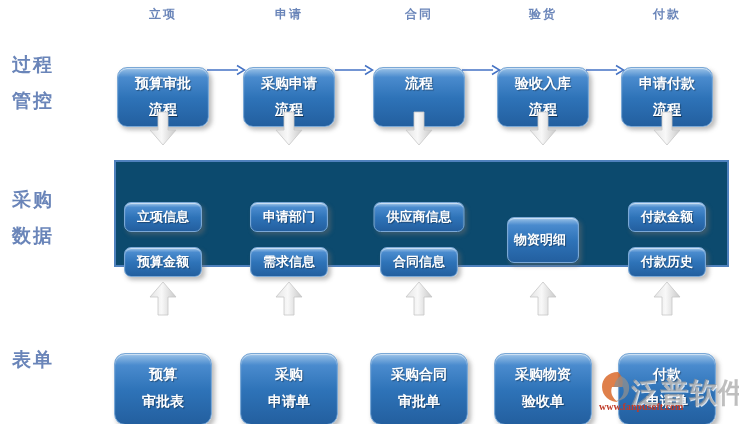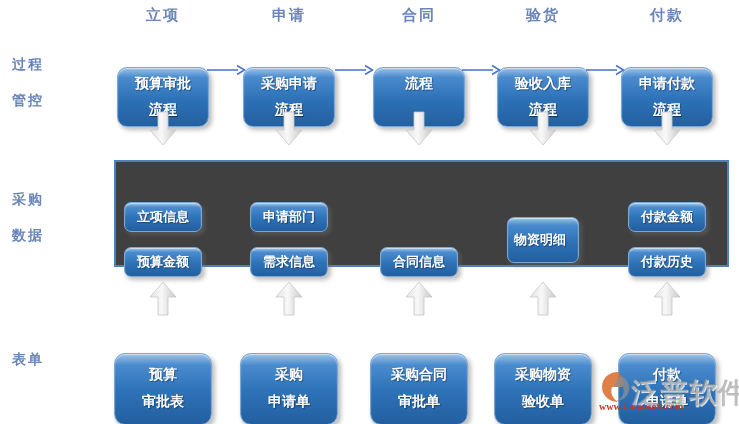--- a/index.html
+++ b/index.html
@@ -3,28 +3,28 @@
 <meta charset="utf-8">
 <style>
   html,body{margin:0;padding:0;background:#fff;}
   .canvas{
     position:relative;width:739px;height:424px;background:#fff;overflow:hidden;
     font-family:"DejaVu Sans","Liberation Sans",sans-serif;
   }
   
   .side-label{
     position:absolute;left:12px;width:72px;
-    color:var(--label-text,#6a85b9);font-size:14px;font-weight:bold;
+    color:var(--label-text,#6a85b9);font-size:19px;font-weight:bold;
     letter-spacing:2px;
   }
   .side-label .ln{height:36px;line-height:36px;}
   
   .col-header{
     position:absolute;top:6px;transform:translateX(-50%);
-    color:var(--label-text,#6a85b9);font-size:15px;font-weight:bold;
+    color:var(--label-text,#6a85b9);font-size:12px;font-weight:bold;
     letter-spacing:2px;white-space:nowrap;
   }
   
   .bluebox{
     background:linear-gradient(180deg,var(--box-top,#9cc3e8) 0%,#4a8bce 16%,var(--box-mid,#2e73b8) 52%,var(--box-bottom,#235f9f) 100%);
     border:1px solid #7aa8d6;
     box-shadow:2.5px 3px 4px rgba(110,110,110,.45), inset 0 1px 1px rgba(255,255,255,.55);
     color:#fff;font-weight:bold;text-align:center;
     text-shadow:1px 1px 1px rgba(0,0,0,.35);
     margin-top:27px;
@@ -42,21 +42,21 @@
   .fbox .l{line-height:27px;}
   .fbox .l:first-child{margin-top:7px;}
   
   .harrow{position:absolute;top:62px;transform:translateX(-50%);}
   
   .varrow-down{position:absolute;top:111px;transform:translateX(-50%);}
   .varrow-up{position:absolute;top:280px;transform:translateX(-50%);}
   
   .data-panel{
     position:absolute;left:114px;top:160px;width:611px;height:103px;
-    border:2px solid var(--container-border,#4f81bd);background:#404040;
+    border:2px solid var(--container-border,#4f81bd);background:#0c4a6e;
   }
   .dbox{
     position:absolute;transform:translateX(-50%);
     height:28px;line-height:28px;padding:0 12px;border-radius:7px;
     font-size:13px;white-space:nowrap;
   }
   .dbox.tall{height:44px;line-height:44px;padding-left:6px;}
   .rowA{top:13px;} .rowB{top:58px;}
   
   .wm-logo{position:absolute;left:600px;top:371px;z-index:6;}
@@ -174,20 +174,21 @@
     <svg width="30" height="36" viewBox="0 0 30 36">
         <polygon points="10,1 20,1 20,19 28,19 15,34 2,19 10,19" fill="url(#ggray)" stroke="#c6c6c6" stroke-width="0.8"></polygon>
       </svg>
   </div>
 
   <div class="data-panel">
     <div class="bluebox dbox rowA" style="left:47px">立项信息</div>
     <div class="bluebox dbox rowB" style="left:47px">预算金额</div>
     <div class="bluebox dbox rowA" style="left:173px">申请部门</div>
     <div class="bluebox dbox rowB" style="left:173px">需求信息</div>
+    <div class="bluebox dbox rowA" style="left:303px">供应商信息</div>
     <div class="bluebox dbox rowB" style="left:303px">合同信息</div>
     <div class="bluebox dbox tall" style="left:427px;top:28px">物资明细</div>
     <div class="bluebox dbox rowA" style="left:551px">付款金额</div>
     <div class="bluebox dbox rowB" style="left:551px">付款历史</div>
   </div>
 
   <div class="varrow-up" style="left:163px">
     <svg width="30" height="37" viewBox="0 0 30 37">
         <polygon points="15,2 28,17 20,17 20,35 10,35 10,17 2,17" fill="url(#ggray)" stroke="#c6c6c6" stroke-width="0.8"></polygon>
       </svg>

